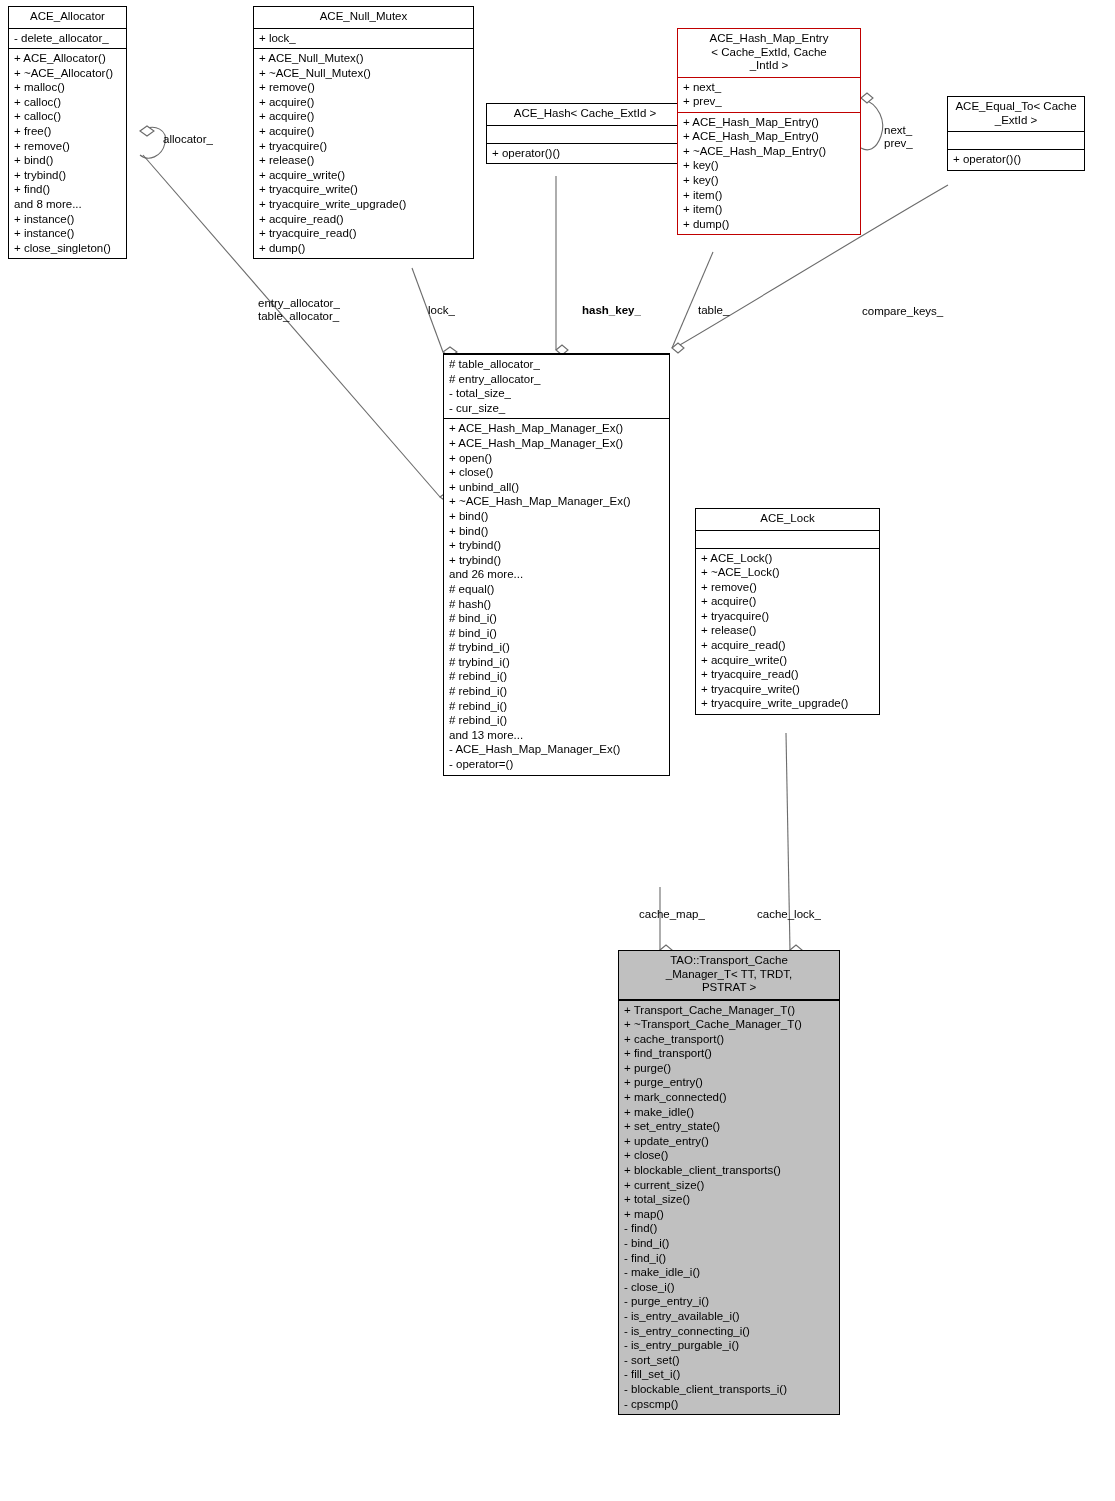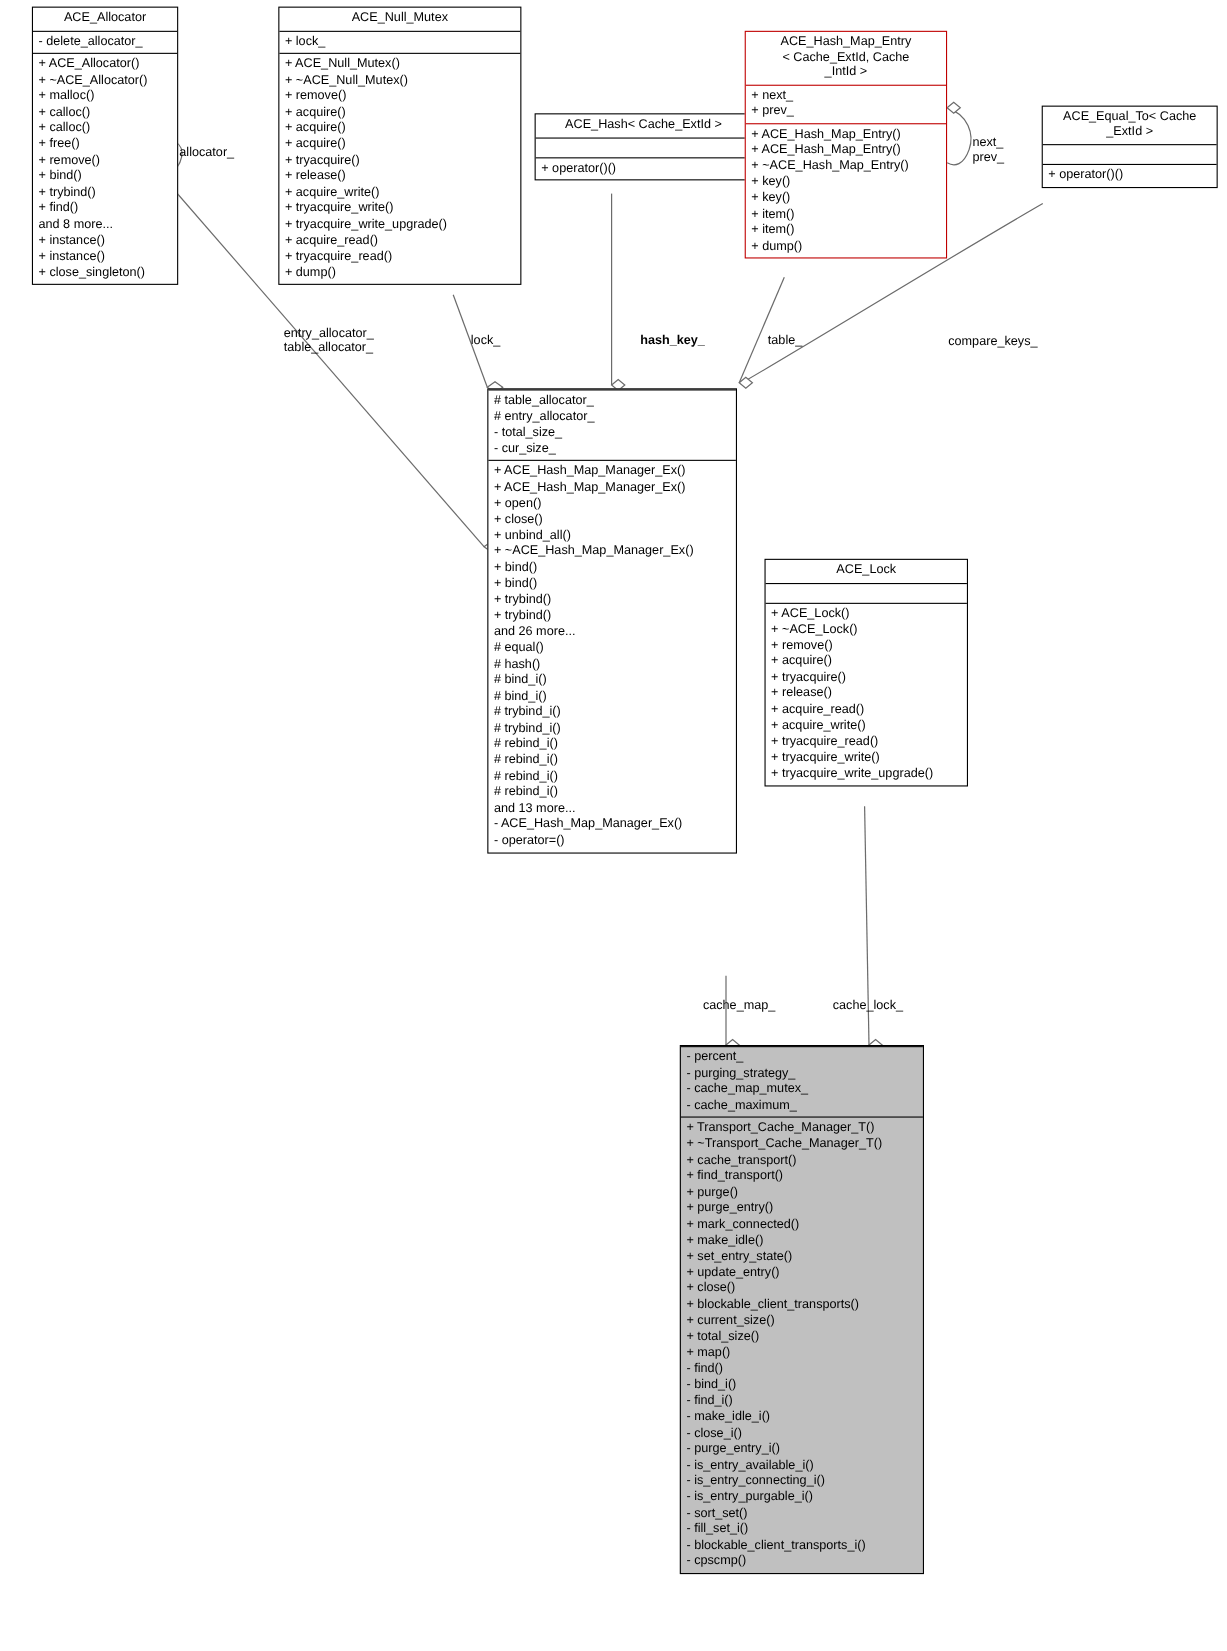--- a/index.html
+++ b/index.html
@@ -104,21 +104,21 @@
       <polygon points="443,352 450,347 457,352 450,357"></polygon>
       <polygon points="556,350 562,345 568,350 562,355"></polygon>
       <polygon points="672,348 678,343 684,348 678,353"></polygon>
       <polygon points="660,950 666,945 672,950 666,955"></polygon>
       <polygon points="790,950 796,945 802,950 796,955"></polygon>
       <polygon points="140,131 147,126 154,131 147,136"></polygon>
       <polygon points="861,98 867,93 873,98 867,103"></polygon>
     </g>
   </svg>
 
-  <div class="uml-class" style="left:8px; top:6px; width:133px;margin-left:21px;">
+  <div class="uml-class" style="left:8px; top:6px; width:119px;">
     <div class="uml-title">ACE_Allocator</div>
     <div class="uml-sep"></div>
     <div class="uml-section">
       <div class="uml-row">- delete_allocator_</div>
     </div>
     <div class="uml-sep"></div>
     <div class="uml-section">
       <div class="uml-row">+ ACE_Allocator()</div>
       <div class="uml-row">+ ~ACE_Allocator()</div>
       <div class="uml-row">+ malloc()</div>
@@ -186,21 +186,21 @@
       <div class="uml-row">+ ACE_Hash_Map_Entry()</div>
       <div class="uml-row">+ ~ACE_Hash_Map_Entry()</div>
       <div class="uml-row">+ key()</div>
       <div class="uml-row">+ key()</div>
       <div class="uml-row">+ item()</div>
       <div class="uml-row">+ item()</div>
       <div class="uml-row">+ dump()</div>
     </div>
   </div>
 
-  <div class="uml-class" style="left:947px; top:96px; width:160px;">
+  <div class="uml-class" style="left:947px; top:96px; width:138px;">
     <div class="uml-title">ACE_Equal_To&lt; Cache
 _ExtId &gt;</div>
     <div class="uml-sep"></div>
     <div class="uml-section empty"></div>
     <div class="uml-sep"></div>
     <div class="uml-section">
       <div class="uml-row">+ operator()()</div>
     </div>
   </div>
 
@@ -255,27 +255,24 @@
       <div class="uml-row">+ release()</div>
       <div class="uml-row">+ acquire_read()</div>
       <div class="uml-row">+ acquire_write()</div>
       <div class="uml-row">+ tryacquire_read()</div>
       <div class="uml-row">+ tryacquire_write()</div>
       <div class="uml-row">+ tryacquire_write_upgrade()</div>
     </div>
   </div>
 
   <div class="uml-class filled" style="left:618px; top:950px; width:222px;">
-    <div class="uml-sep"></div>
-    <div class="uml-section">
-      <div class="uml-row">- percent_</div>
-      <div class="uml-row">- purging_strategy_</div>
-      <div class="uml-row">- cache_map_mutex_</div>
-      <div class="uml-row">- cache_maximum_</div>
-    </div>
+    <div class="uml-title">TAO::Transport_Cache
+_Manager_T&lt; TT, TRDT,
+PSTRAT &gt;</div>
+    <div class="uml-sep"></div>
     <div class="uml-sep"></div>
     <div class="uml-section">
       <div class="uml-row">+ Transport_Cache_Manager_T()</div>
       <div class="uml-row">+ ~Transport_Cache_Manager_T()</div>
       <div class="uml-row">+ cache_transport()</div>
       <div class="uml-row">+ find_transport()</div>
       <div class="uml-row">+ purge()</div>
       <div class="uml-row">+ purge_entry()</div>
       <div class="uml-row">+ mark_connected()</div>
       <div class="uml-row">+ make_idle()</div>

